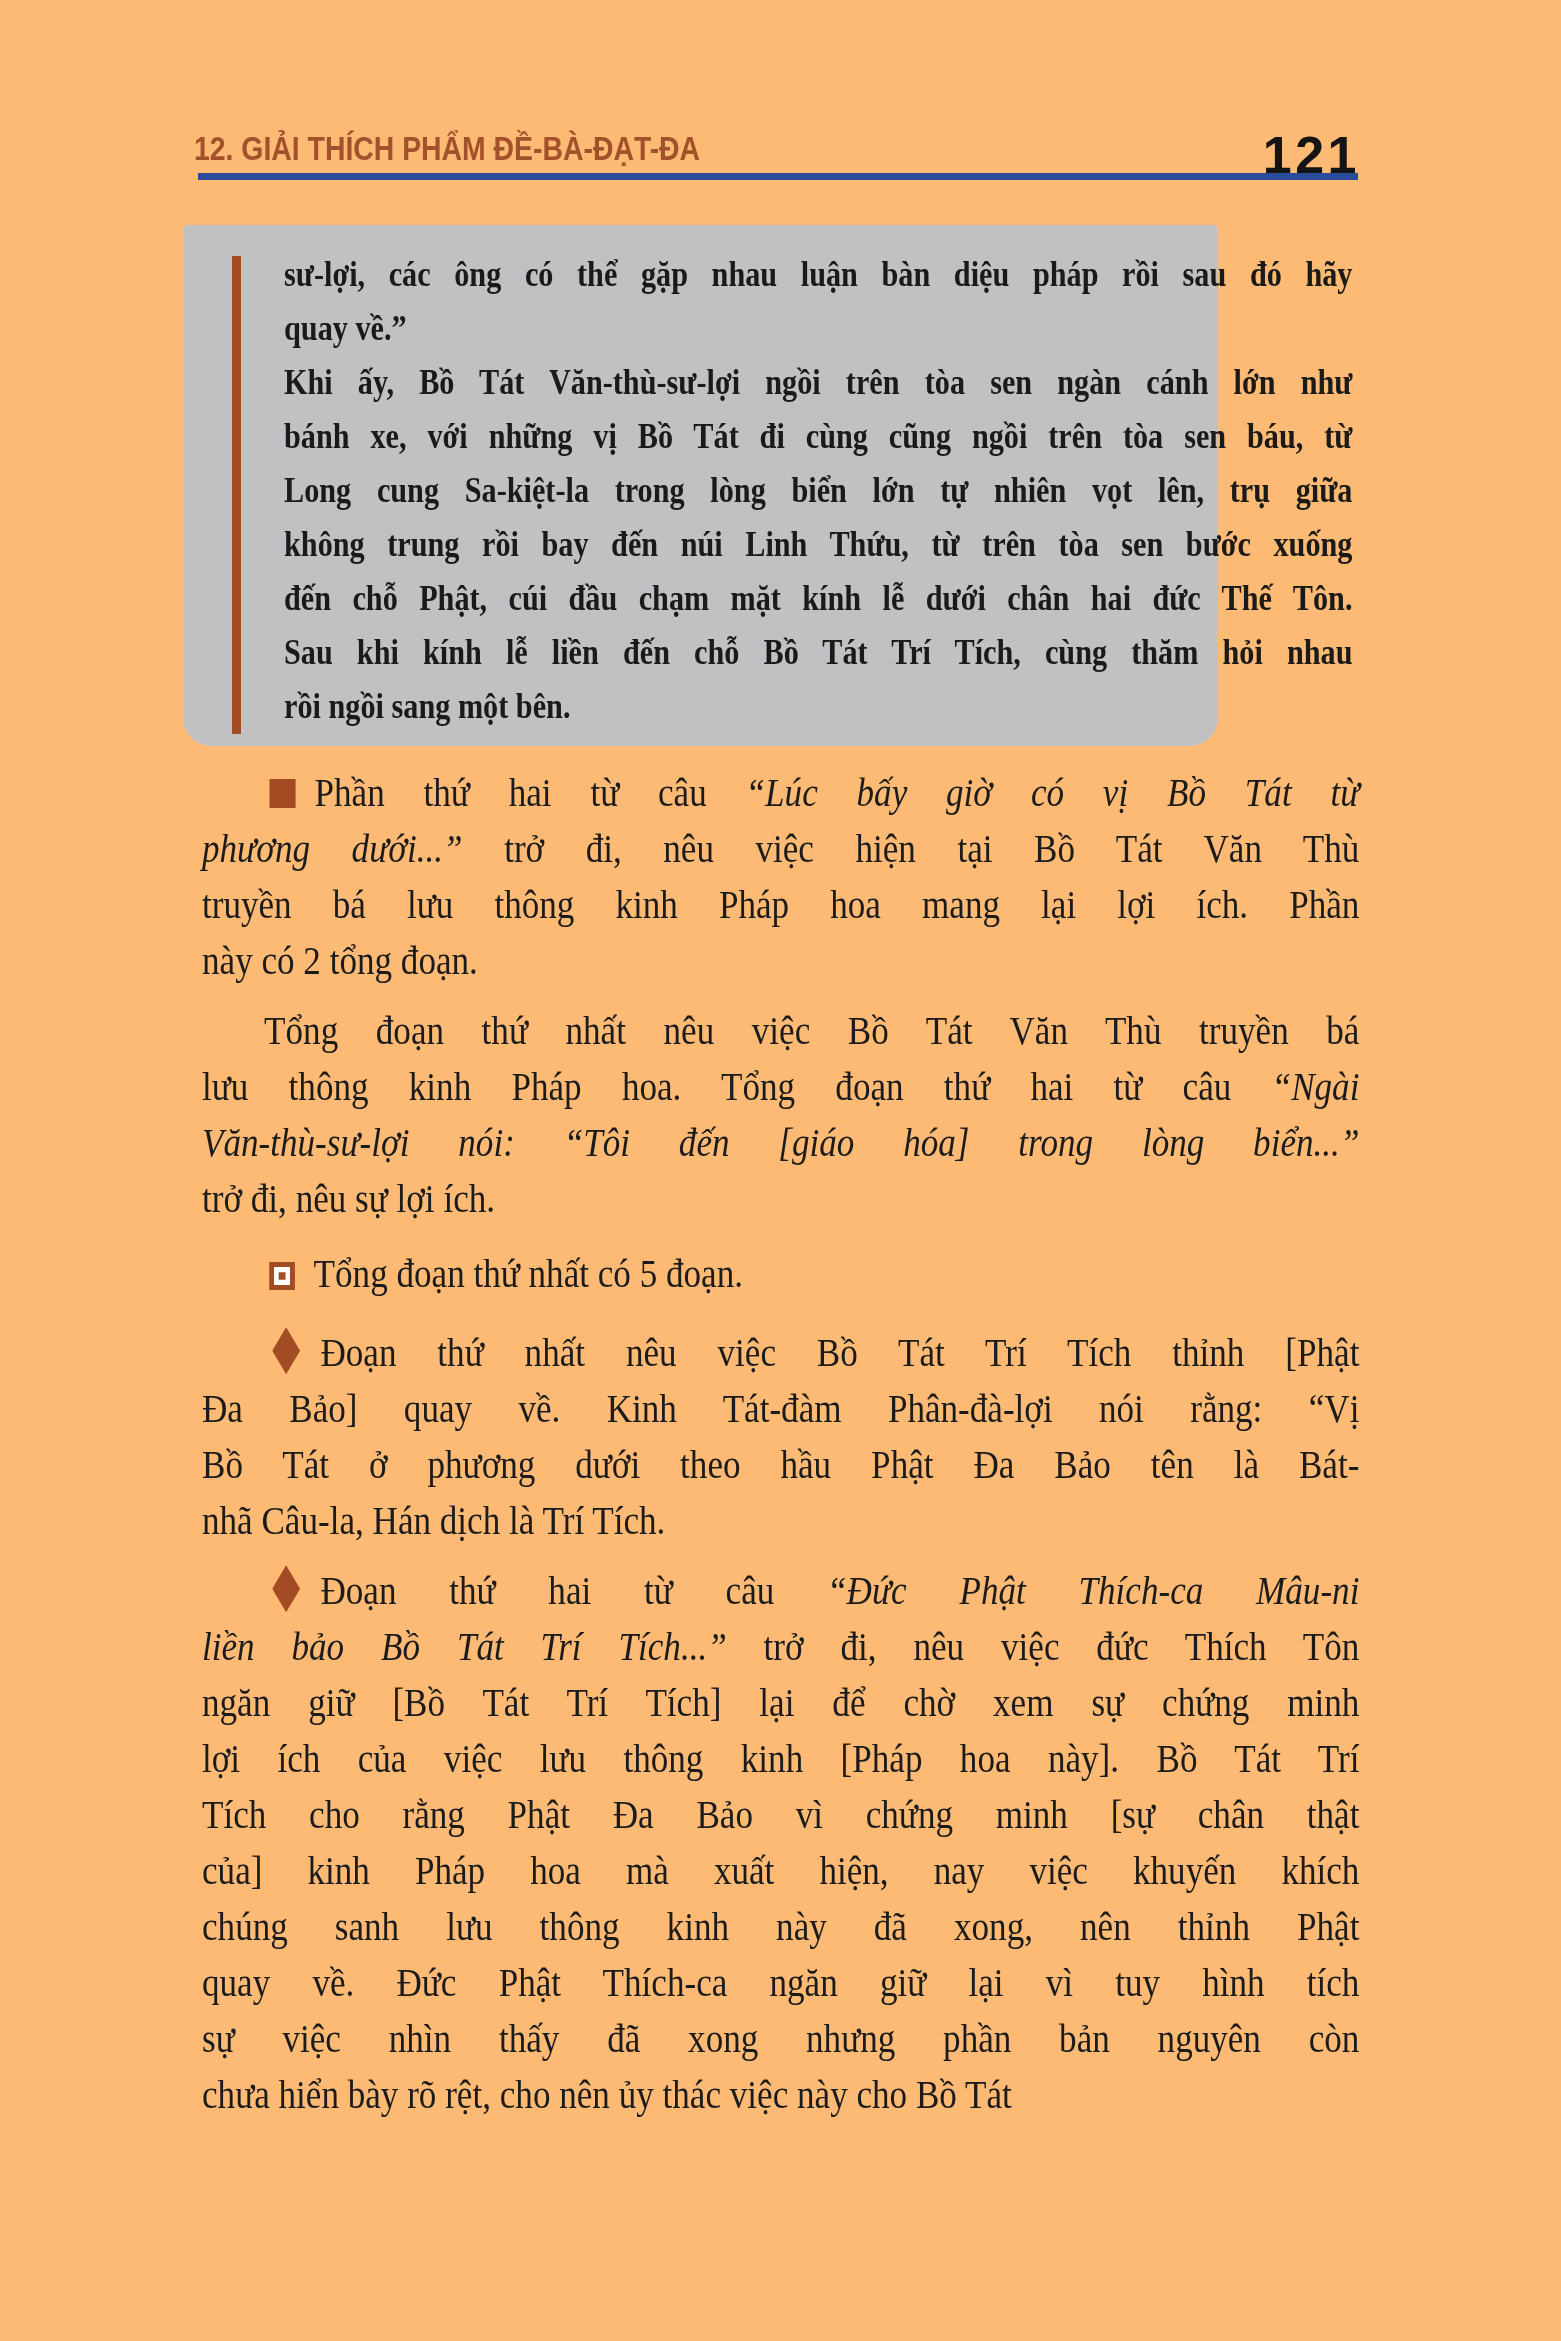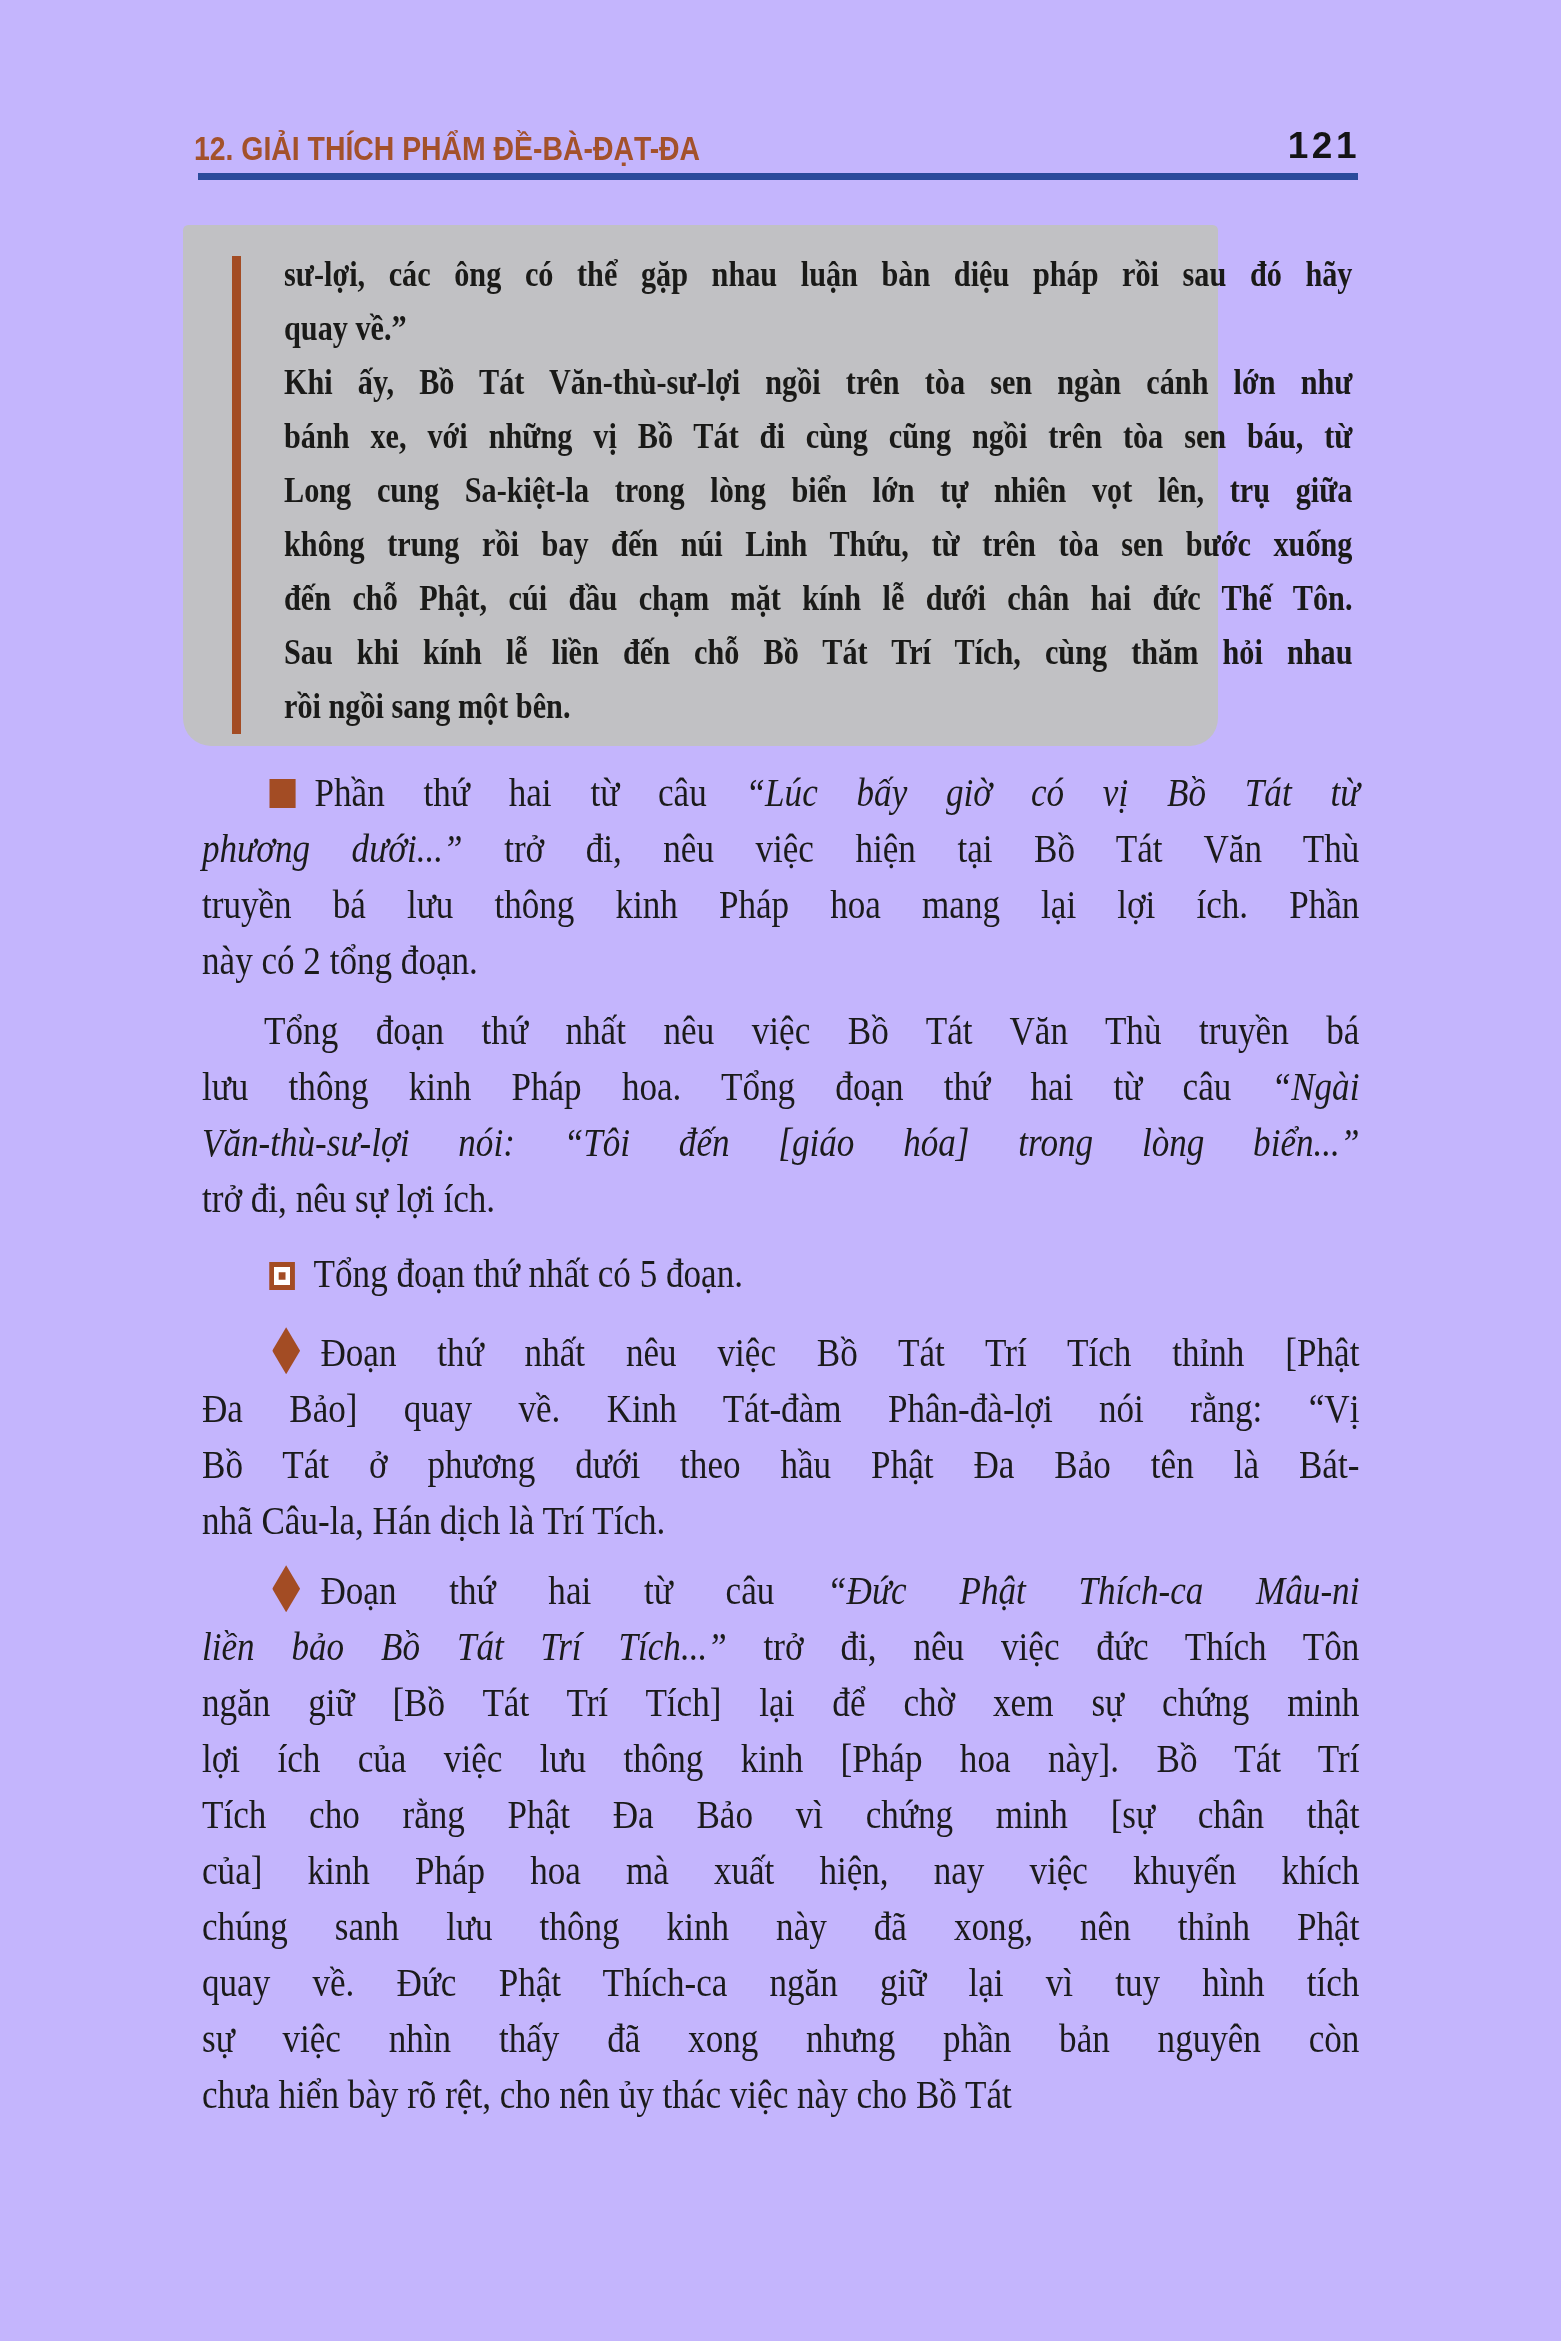--- a/index.html
+++ b/index.html
@@ -1,29 +1,29 @@
 <!DOCTYPE html>
 <html style="font-size:14px"><head>
 <meta charset="utf-8">
 <style>
   html,body { margin:0; padding:0; background:#e8e8e8; }
   .page {
-    position:relative; width:1561px; height:2342px; background:#c4b5fd;
+    position:relative; width:1561px; height:2342px; background:#fdba74;
     font-family:"Liberation Serif", serif; overflow:hidden;
   }
   
   .chapter-title {
     position:absolute; left:194px; top:130px;
     font-family:"Liberation Sans", sans-serif; font-weight:700; font-size:33px;
     color:#A3512B; white-space:nowrap; letter-spacing:0px;
     transform:scaleX(.86); transform-origin:left top;
   }
   .page-number {
     position:absolute; right:201px; top:125px;
-    font-family:"Liberation Sans", sans-serif; font-weight:700; font-size:37px;
+    font-family:"Liberation Sans", sans-serif; font-weight:700; font-size:52px;
     color:#141414; letter-spacing:3.5px;
   }
   .header-rule {
     position:absolute; left:198px; top:173px; width:1160px; height:7px;
     background:#2B4B9B;
   }
   
   .quote-block {
     position:absolute; left:183px; top:225px; width:1035px; height:521px;
     background:#C1C1C4; border-radius:5.2px 5.2px 28px 28px;

